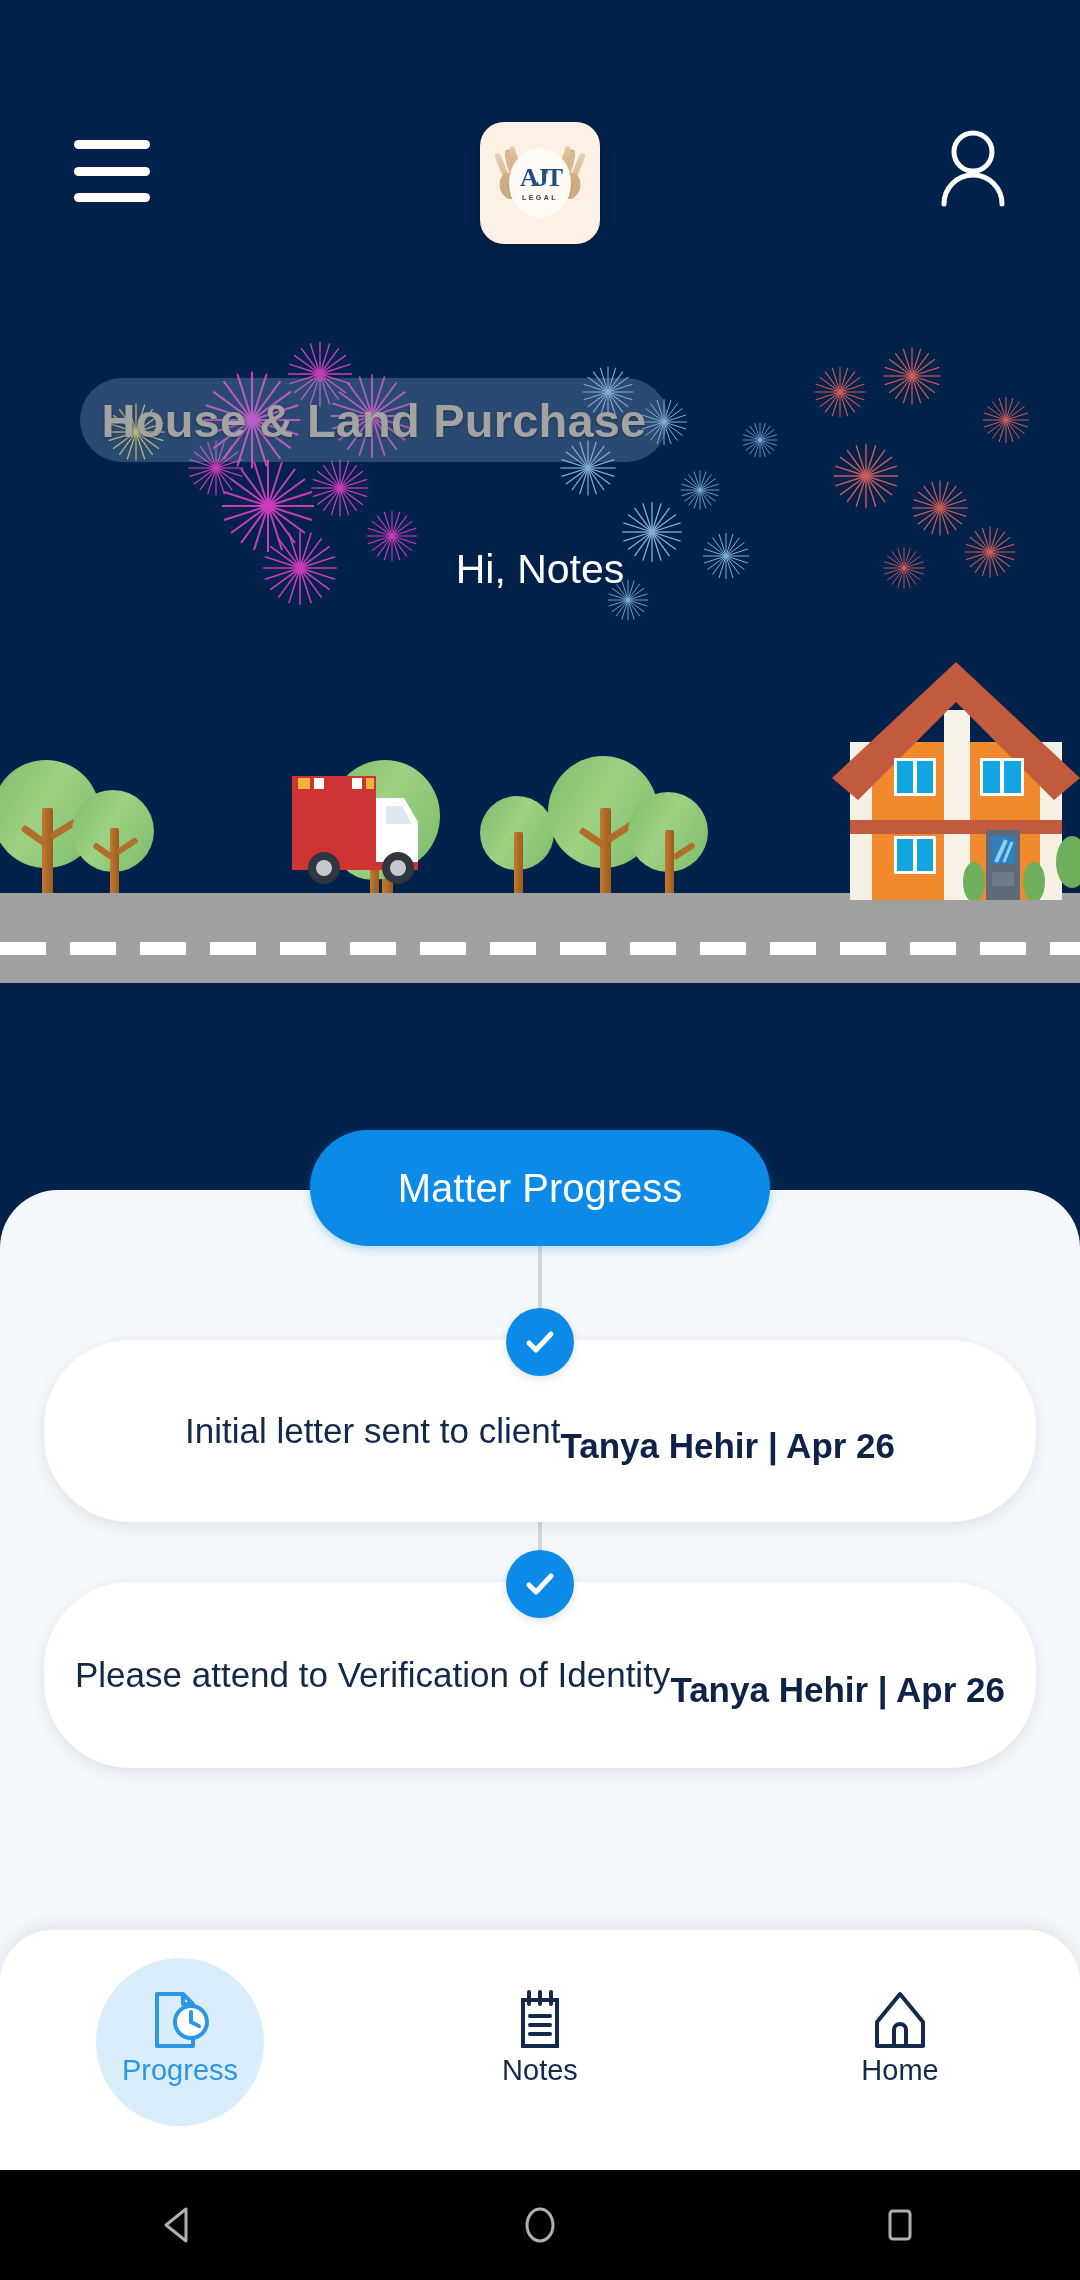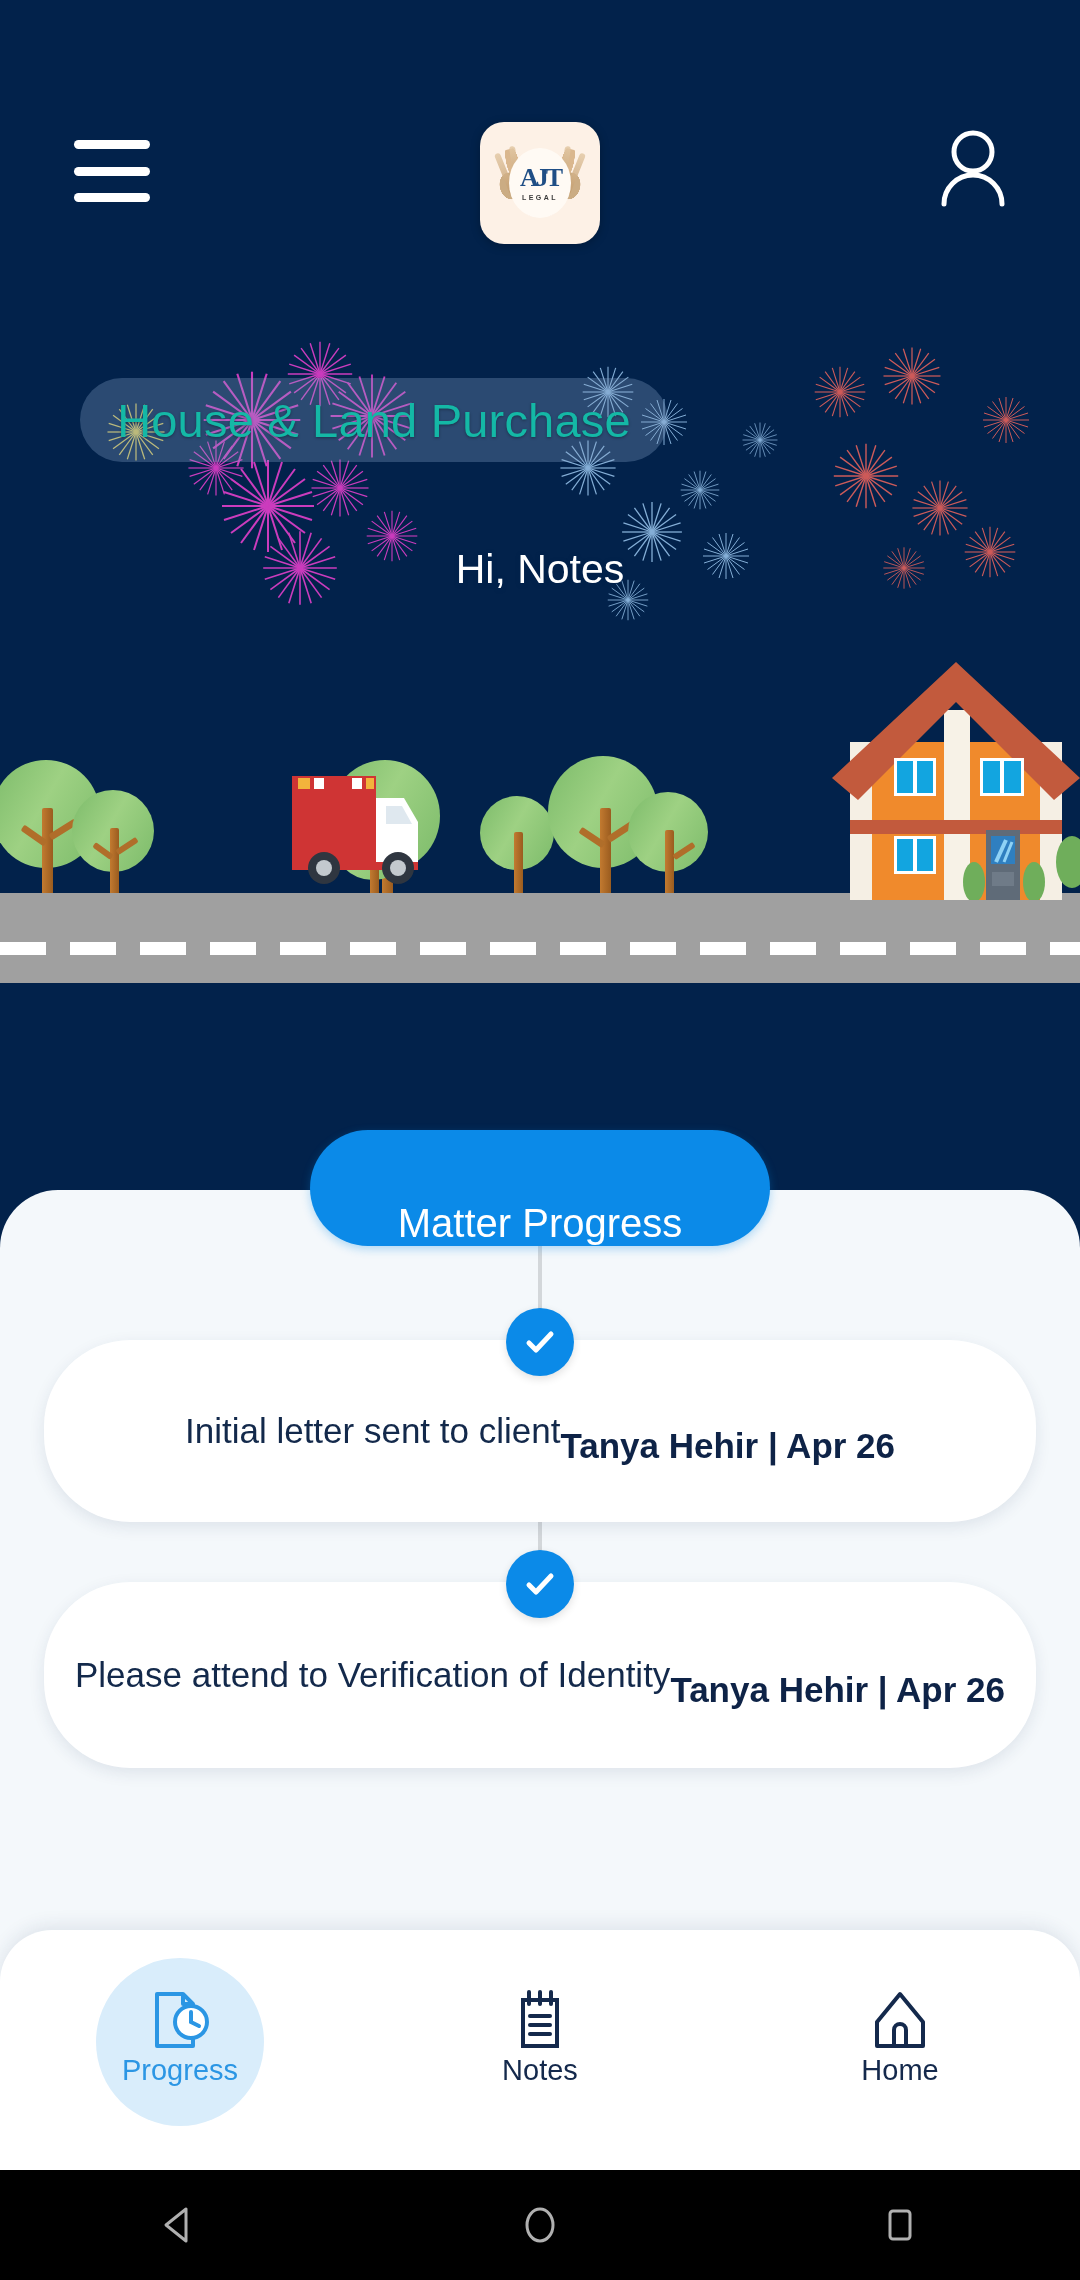--- a/index.html
+++ b/index.html
@@ -95,21 +95,21 @@
   
   #title-pill {
     position:absolute; left:80px; top:378px;
     width:588px; height:84px;
     background:rgba(140,170,205,0.30);
     border-radius:42px;
     z-index:20;
     display:flex; align-items:center; justify-content:center;
   }
   #matter-title {
-    font-size:47px; color:#14b8a6; font-weight:400;
+    font-size:47px; color:#a3a3a3; font-weight:700;
     white-space:nowrap; letter-spacing:.2px;
     text-shadow:0 1px 3px rgba(0,0,0,.35);
   }
   #greeting {
     position:absolute; left:0; top:546px; width:1080px;
     text-align:center; z-index:25;
     font-size:41px; color:#ffffff; font-weight:400;
     text-shadow:0 1px 4px rgba(2,34,75,.8);
   }
 
@@ -150,21 +150,21 @@
     width:1080px; height:905px;
     background:#f4f8fb;
     border-top-left-radius:58px; border-top-right-radius:58px;
     z-index:30; overflow:hidden;
   }
   #matter-progress-btn {
     position:absolute; left:310px; top:1130px;
     width:460px; height:116px;
     background:#0b8ae8; border-radius:58px;
     z-index:45;
-    display:flex; align-items:flex-end; justify-content:center;
+    display:flex; align-items:center; justify-content:center;
     cursor:pointer;
     box-shadow:0 3px 10px rgba(11,138,232,.30);
   }
   #matter-progress-btn span {
     font-size:40px; color:#ffffff; font-weight:400;
   }
 
   
   #timeline { position:absolute; left:0; top:1246px; width:1080px; z-index:42; }
   .connector {

